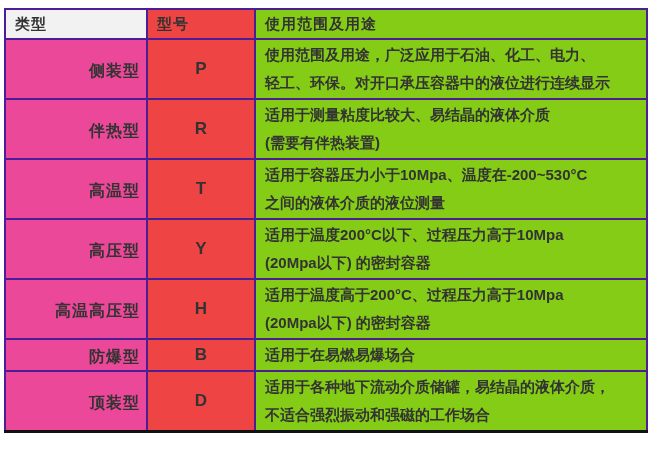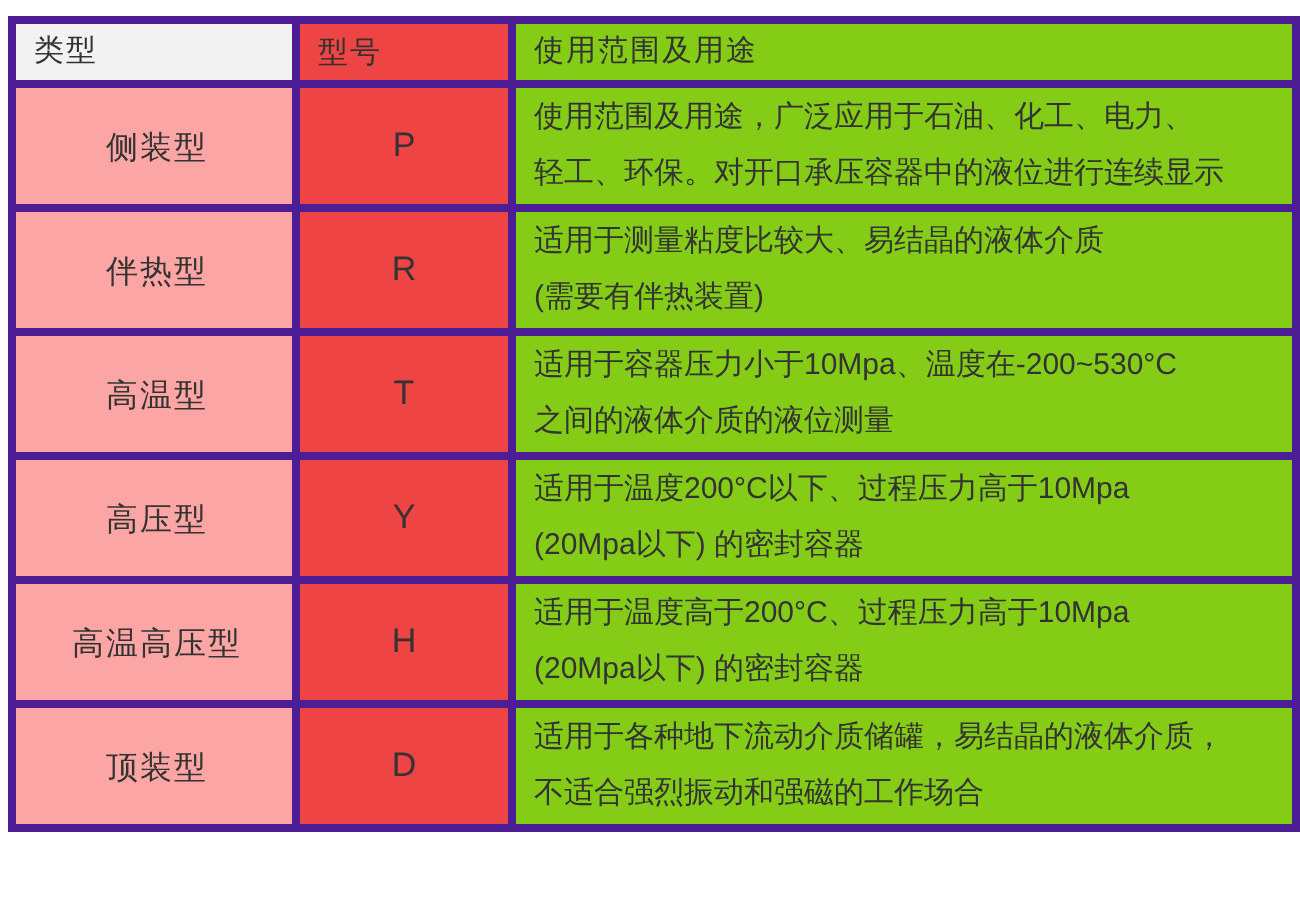--- a/index.html
+++ b/index.html
@@ -15,34 +15,34 @@
     width: 642px;
     border-collapse: collapse;
     table-layout: fixed;
     color: #333333;
     border-top: 1px solid #444444;
     border-left: 1px solid #444444;
     border-right: 1px solid #444444;
     border-bottom: 3px solid #111111;
   }
   .spec-table th, .spec-table td {
-    border: 4px solid #4c1d95;
-    font-weight: normal;
+    border: 2px solid #4c1d95;
+    font-weight: bold;
     vertical-align: middle;
     margin-top: 10px;
   }
   .spec-table tr { height: 29px; }
   .spec-table tr.double { height: 59px; }
   .spec-table tr.header-row { height: 28px; }
   col.c-type  { width: 142px; }
   col.c-model { width: 108px; }
   col.c-desc  { width: 392px; }
   .col-type {
-    background: #fca5a5;
-    text-align: center;
+    background: #ec4899;
+    text-align: right;
     vertical-align: top;
     padding: 3px 6px 0 9px;
     font-size: 16px;
     line-height: 24px;
     letter-spacing: 1px;
   }
   th.col-type, th.col-model, th.col-desc {
     text-align: left;
     padding: 0 6px 0 9px;
     font-size: 15px;
@@ -103,20 +103,25 @@
         <td class="col-model">Y</td>
         <td class="col-desc">适用于温度200°C以下、过程压力高于10Mpa
 (20Mpa以下) 的密封容器</td>
       </tr>
       <tr class="double">
         <td class="col-type">高温高压型</td>
         <td class="col-model">H</td>
         <td class="col-desc">适用于温度高于200°C、过程压力高于10Mpa
 (20Mpa以下) 的密封容器</td>
       </tr>
+      <tr class="single">
+        <td class="col-type">防爆型</td>
+        <td class="col-model">B</td>
+        <td class="col-desc">适用于在易燃易爆场合</td>
+      </tr>
       <tr class="double">
         <td class="col-type">顶装型</td>
         <td class="col-model">D</td>
         <td class="col-desc">适用于各种地下流动介质储罐，易结晶的液体介质，
 不适合强烈振动和强磁的工作场合</td>
       </tr>
     </tbody>
 </table>
 
 </body></html>

